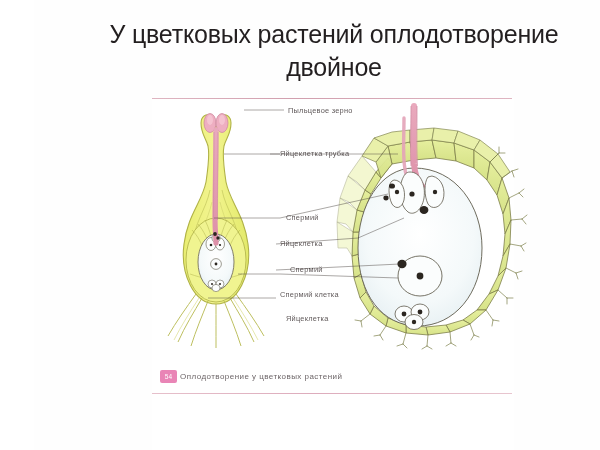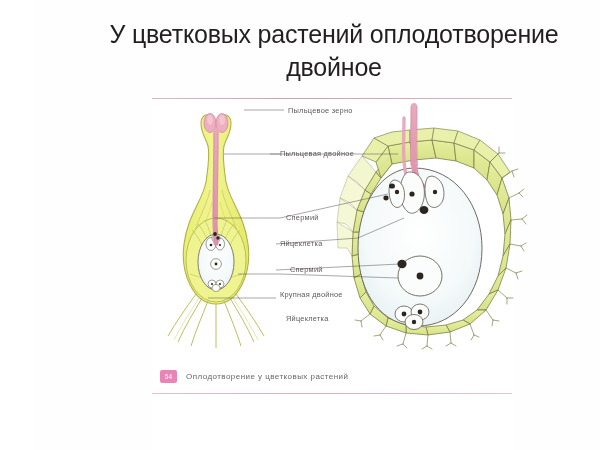--- a/index.html
+++ b/index.html
@@ -37,21 +37,21 @@
   .lbl{
     position:absolute;color:#3a3233;
     font-size:7.4px;line-height:9px;white-space:nowrap;
     font-family:"Liberation Sans","DejaVu Sans",sans-serif;
     letter-spacing:.25px;opacity:.82;
   }
 
   
   .caption-row{
     position:absolute;left:126px;top:370px;
-    display:flex;align-items:center;gap:9px;
+    display:flex;align-items:center;gap:3px;
   }
   .badge{
     width:17px;height:13px;border-radius:2px;background:#e87bb0;
     display:flex;align-items:center;justify-content:center;
     color:#fff;font-size:6.5px;letter-spacing:.2px;opacity:.92;
   }
   .caption-text{
     color:#4a4144;font-size:8px;letter-spacing:.45px;opacity:.82;
   }
 </style>
@@ -274,25 +274,25 @@
           <path d="M206 140 L252 120"></path>
           <path d="M124 172 L248 166"></path>
           <path d="M86 176 L128 176"></path>
           <path d="M128 176 L246 180"></path>
           <path d="M56 200 L124 200"></path>
         </g>
       </g>
     </svg>
 
     <div class="lbl" style="left:136px;top:8px;">Пыльцевое зерно</div>
-    <div class="lbl" style="left:128px;top:51px;">Пыльцевая двойное</div>
+    <div class="lbl" style="left:128px;top:51px;">Яйцеклетка трубка</div>
     <div class="lbl" style="left:134px;top:115px;">Спермий</div>
     <div class="lbl" style="left:128px;top:141px;text-align:right;">Яйцеклетка</div>
     <div class="lbl" style="left:138px;top:167px;">Спермий</div>
-    <div class="lbl" style="left:128px;top:192px;">Крупная двойное</div>
+    <div class="lbl" style="left:128px;top:192px;">Спермий клетка</div>
     <div class="lbl" style="left:134px;top:216px;">Яйцеклетка</div>
   </div>
 
   <div class="caption-row">
     <div class="badge">54</div>
     <div class="caption-text">Оплодотворение у цветковых растений</div>
   </div>
 
 </div>
 

